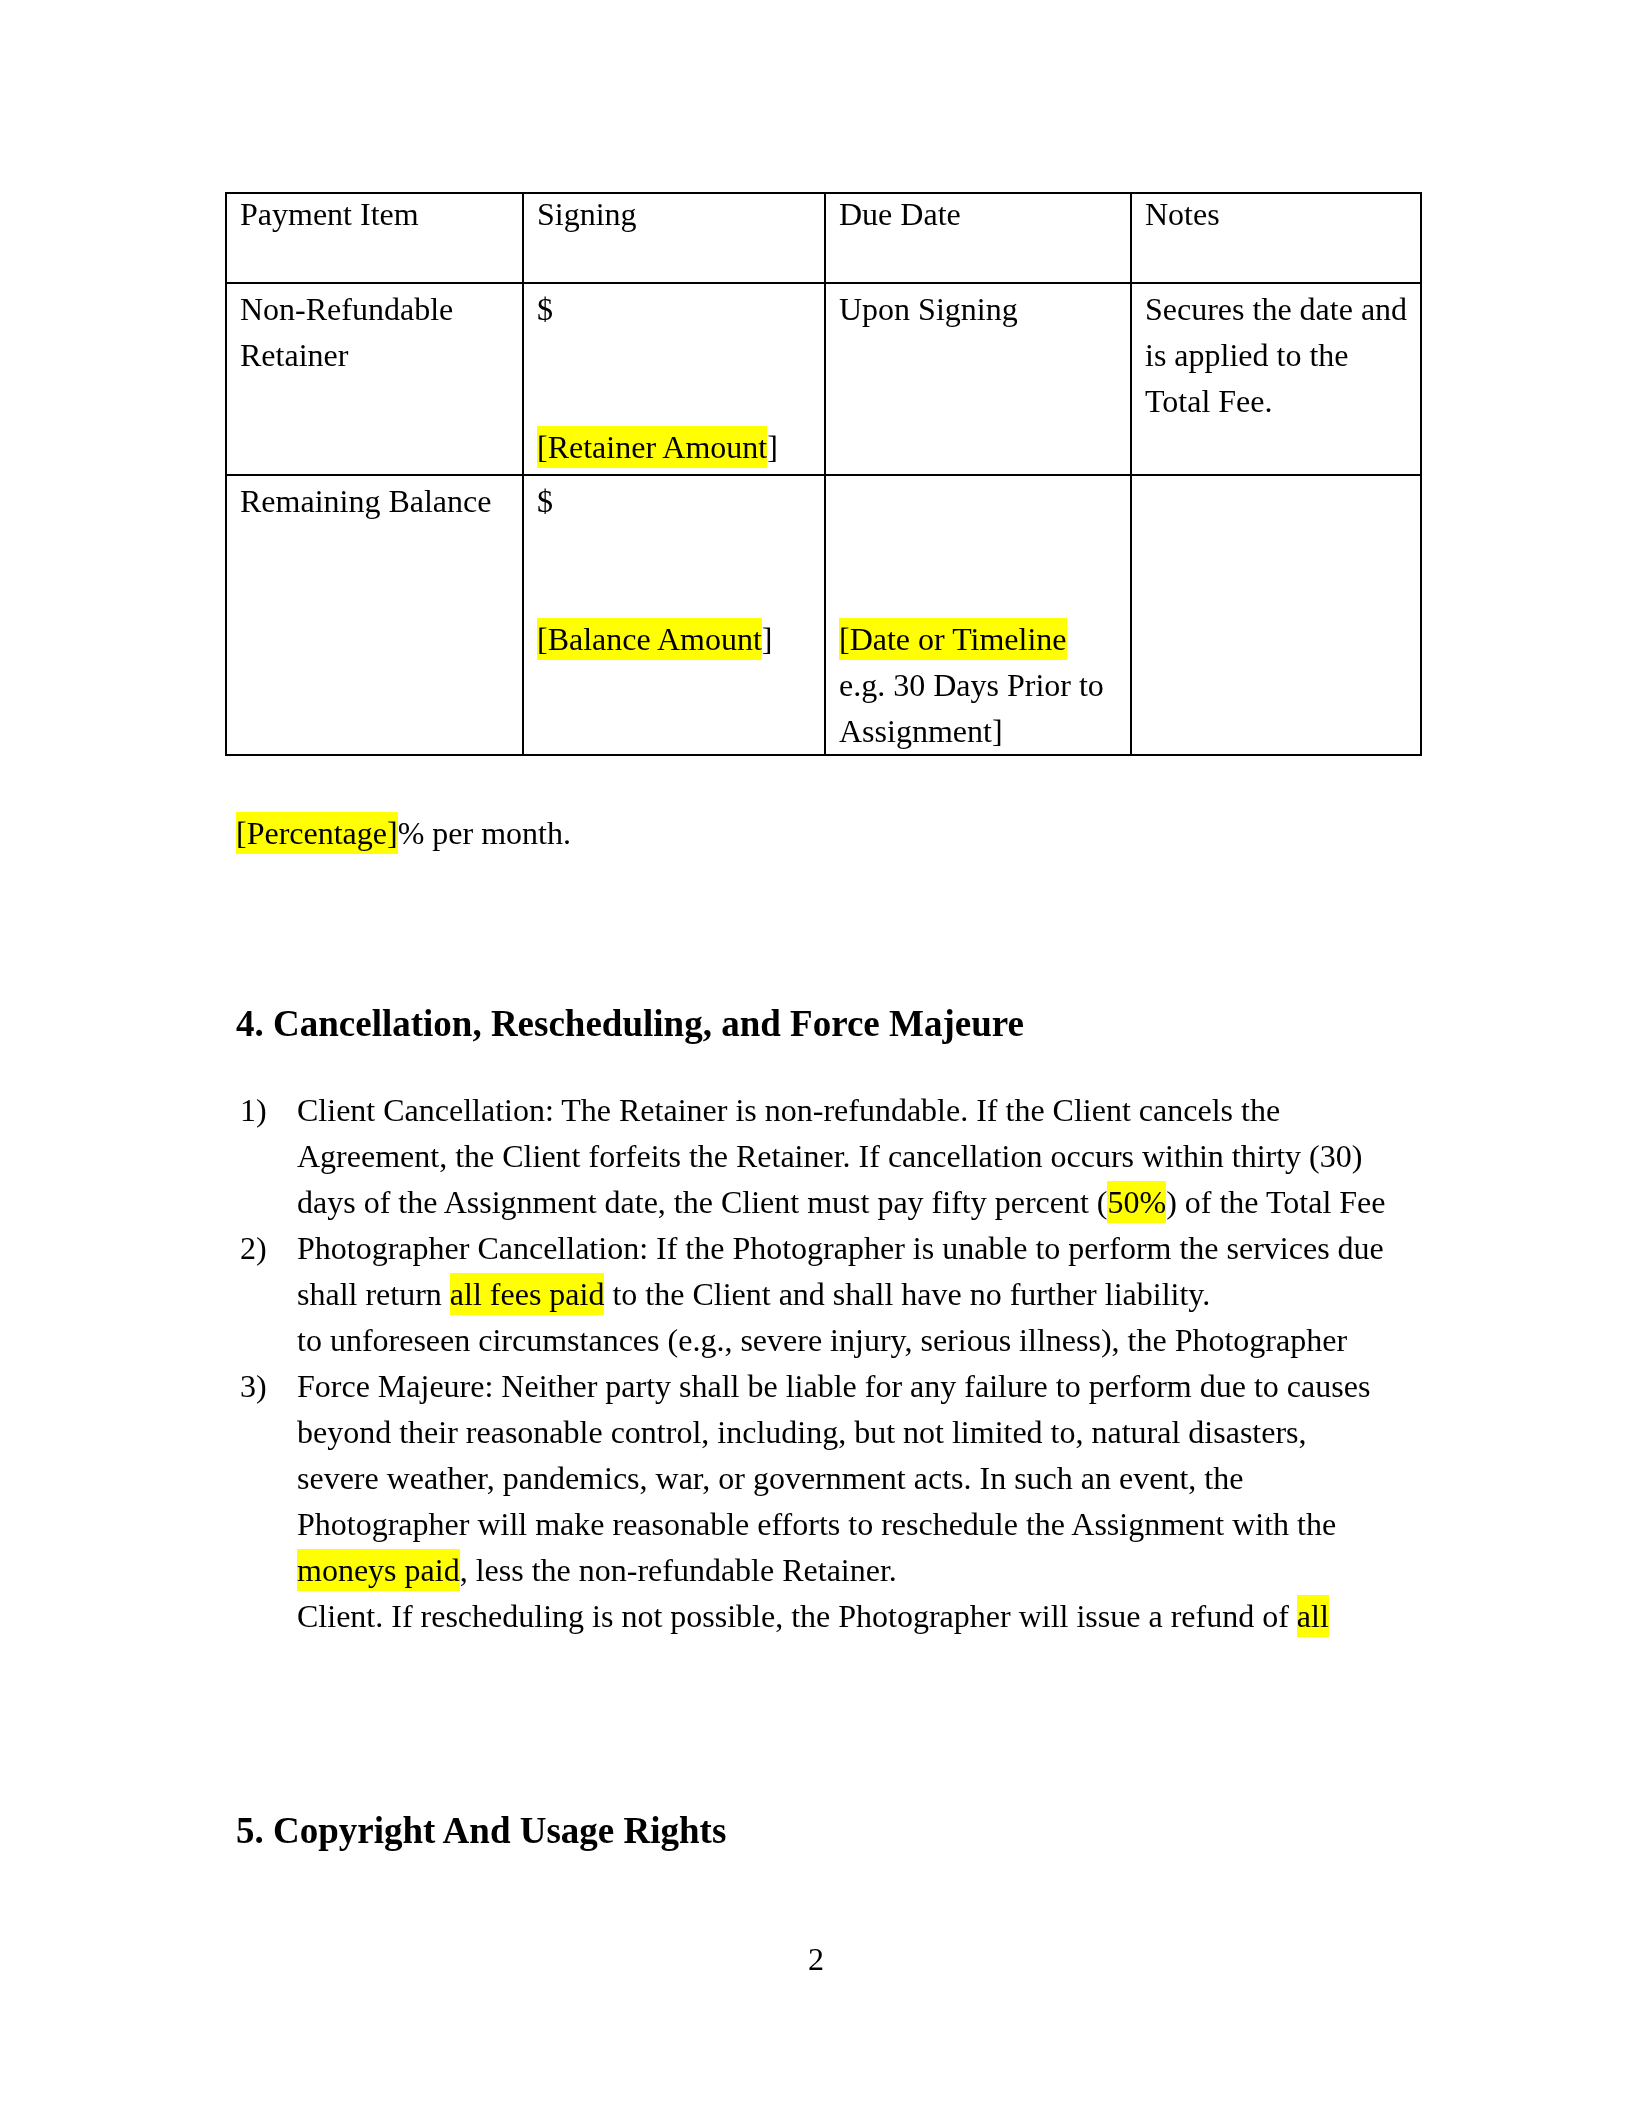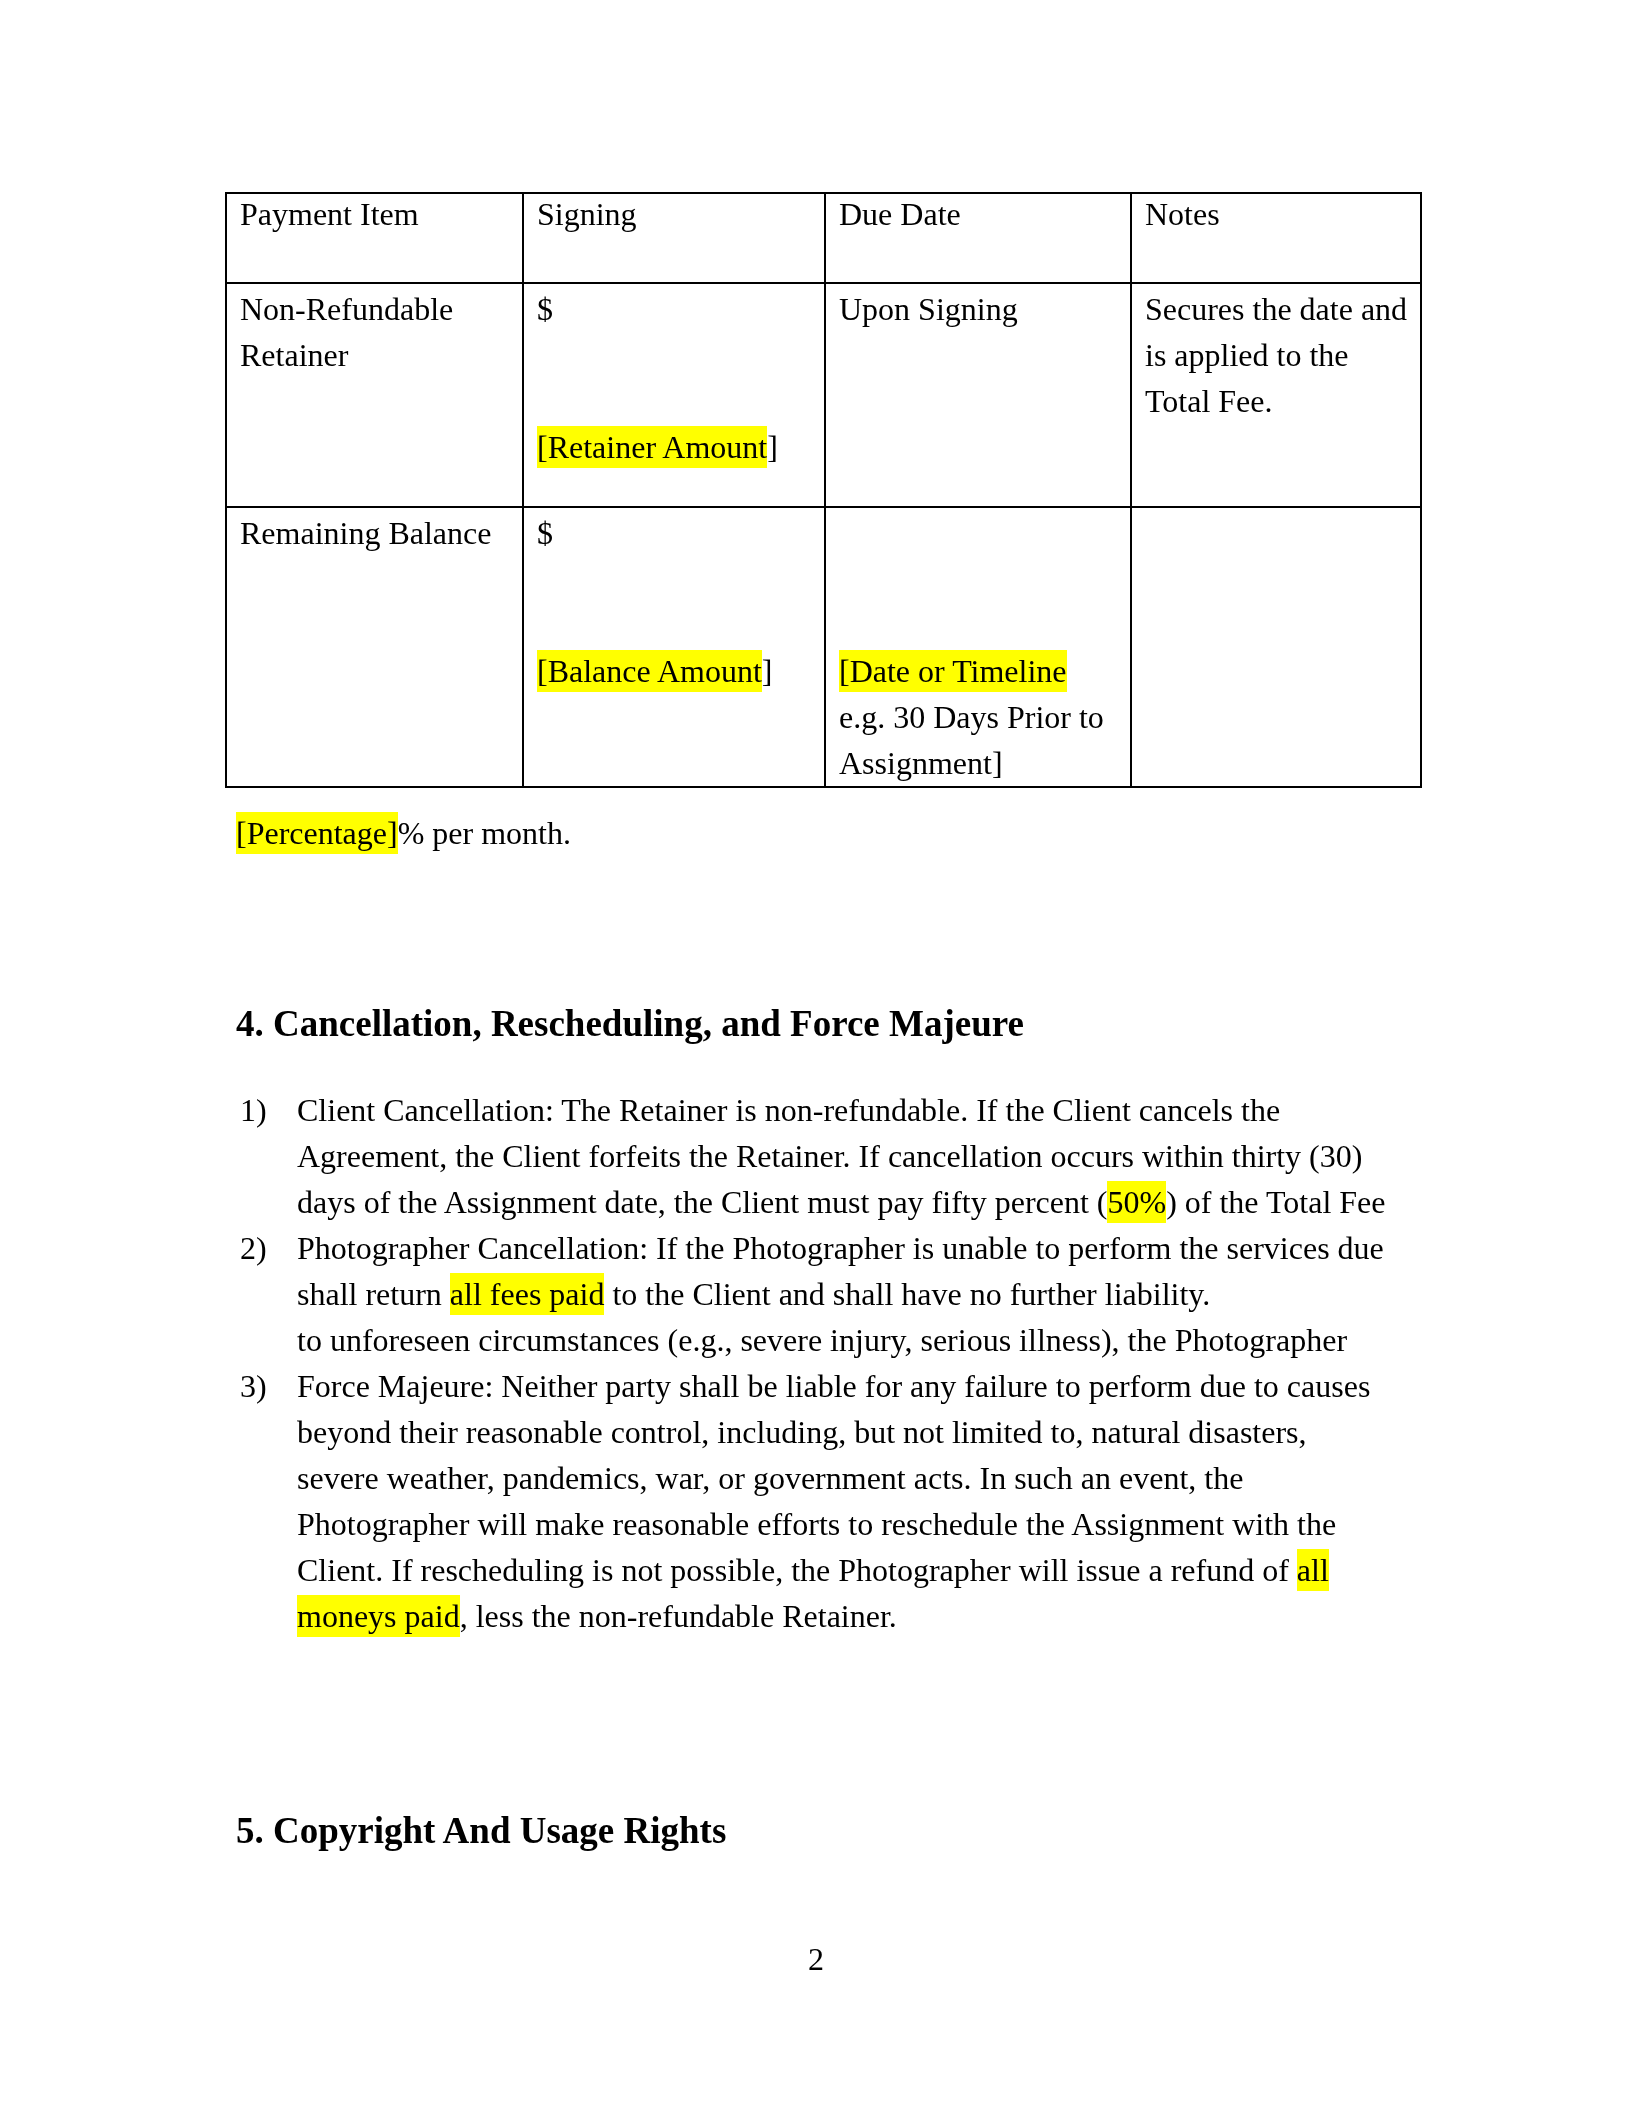--- a/index.html
+++ b/index.html
@@ -29,21 +29,21 @@
     vertical-align: top;
     text-align: left;
     font-weight: normal;
     font-size: 32px;
     line-height: 46px;
     padding: 2px 6px 0 13px;
     overflow: hidden;
   }
   .payment-table th { line-height: 40px; padding-top: 0; }
   .r-head { height: 90px; }
-  .r-1 { height: 224px; border-radius: 22px; }
+  .r-1 { height: 192px; border-radius: 22px; }
   .r-2 { height: 277px; }
 
   .tline { min-height: 46px; white-space: nowrap; }
 
   
   .late-payment {
     position: absolute;
     left: 236px;
     top: 810px;
     width: 1260px;
@@ -177,22 +177,22 @@
           <div class="tline"><span class="">to unforeseen circumstances (e.g., severe injury, serious illness), the Photographer</span></div>
         </div>
     </div>
     <div class="list-item">
       <span class="num">3)</span>
       <div class="item-lines">
           <div class="tline"><span class="">Force Majeure: Neither party shall be liable for any failure to perform due to causes</span></div>
           <div class="tline"><span class="">beyond their reasonable control, including, but not limited to, natural disasters,</span></div>
           <div class="tline"><span class="">severe weather, pandemics, war, or government acts. In such an event, the</span></div>
           <div class="tline"><span class="">Photographer will make reasonable efforts to reschedule the Assignment with the</span></div>
+          <div class="tline"><span class="hl ">moneys paid</span><span class="">, less the non-refundable Retainer.</span></div>
           <div class="tline"><span class="">Client. If rescheduling is not possible, the Photographer will issue a refund of </span><span class="hl ">all</span></div>
-          <div class="tline"><span class="hl ">moneys paid</span><span class="">, less the non-refundable Retainer.</span></div>
         </div>
     </div>
   </div>
 
   <div class="sec-heading h5">5. Copyright And Usage Rights</div>
 
   <div class="page-number">2</div>
 
 </div>
 

